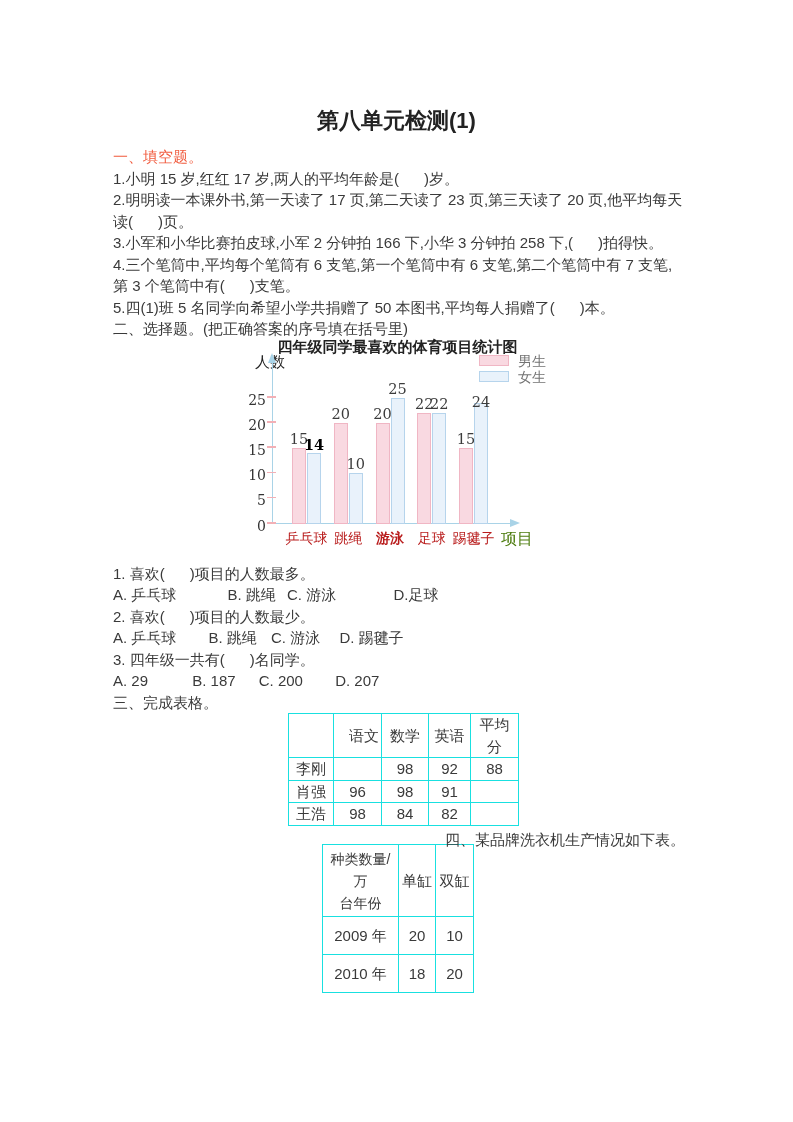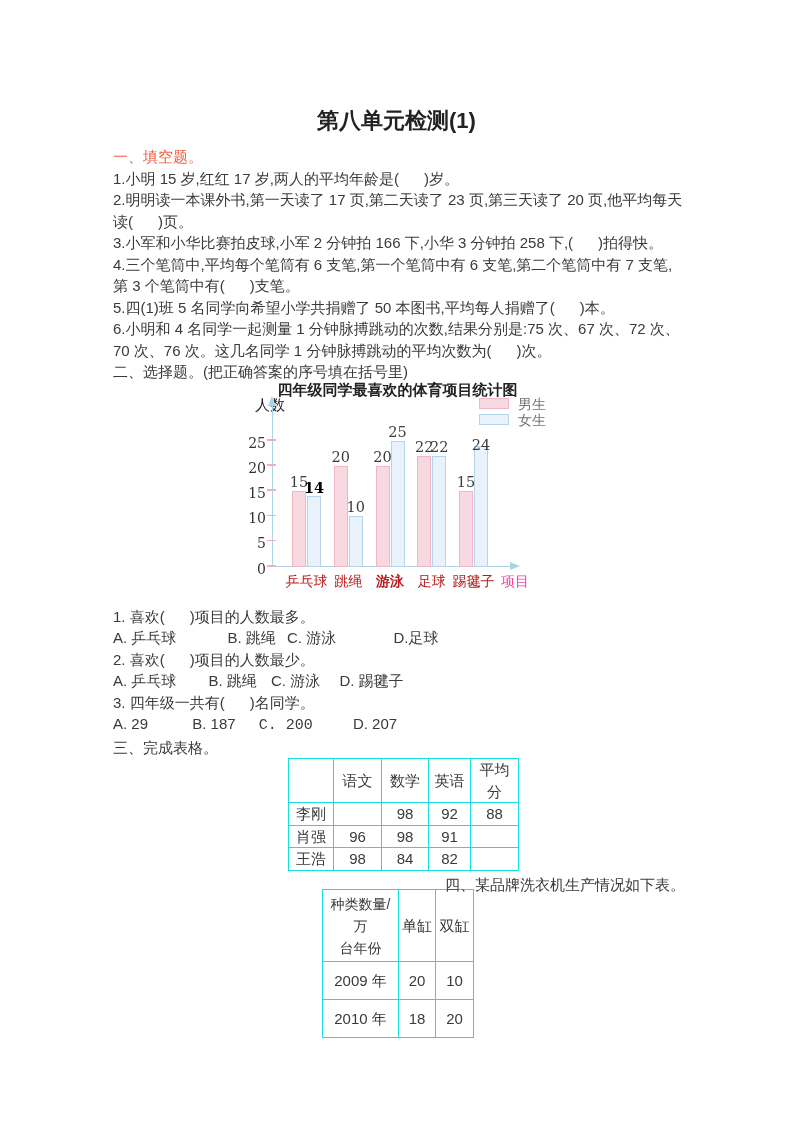--- a/index.html
+++ b/index.html
@@ -19,47 +19,47 @@
   .chart > div, .chart .plot > div { position:absolute; }
   .chart-title { left:0; right:25px; top:0; text-align:center; font-size:15px; font-weight:bold; color:#222;
                  font-family:"Liberation Sans","DejaVu Sans",sans-serif; }
   .ylabel { left:10px; top:16px; font-size:15px; color:#222; }
   .yaxis  { left:27px; top:26px; width:1px;  height:162px; background:var(--axis_color,#a9d3e7); }
   .yarrow { left:23px; top:17px; width:0; height:0; border-left:4.5px solid transparent;
             border-right:4.5px solid transparent; border-bottom:10px solid var(--axis_color,#a9d3e7); }
   .xaxis  { left:27px; top:187px; width:240px; height:1px; background:var(--axis_color,#a9d3e7); }
   .xarrow { left:265px; top:183.5px; width:0; height:0; border-top:4.5px solid transparent;
             border-bottom:4.5px solid transparent; border-left:10px solid var(--axis_color,#a9d3e7); }
-  .xlabel { left:256px; top:192px; width:44px; font-size:14px; color:#ec4899; }
+  .xlabel { left:256px; top:192px; width:44px; font-size:16px; color:#4d7c0f; }
   .legend { left:234px; top:17px; }
   .legend .lrow { display:flex; align-items:center; height:16px; }
   .legend .lbox { width:30px; height:11px; border:1px solid; }
   .legend .ltext { margin-left:9px; font-size:14px; color:#737373; line-height:14px; }
   .plot { left:0; top:0; width:330px; height:222px; }
   .ytick-label { left:0; width:21px; text-align:right; font-size:14px; color:#333; height:17px; }
   .ytick-dash  { left:22px; width:9px; height:1.5px; background:var(--tick_mark_color,#f2b0b6); }
   .bar { border:1px solid; }
   .bar-value-label { text-align:center; font-size:14.5px; color:#3c3c3c; height:17px; }
   .bar-value-label.em { font-weight:bold; color:#000; }
   .cat-label { top:192px; width:60px; text-align:center; font-size:14px; color:#b91c1c; }
 
   
   .mc { margin-top:5px; }
   .q-line { white-space:pre-wrap; }
   .opts span { white-space:pre; display:inline-block; }
   .opts-1 span:nth-child(1){ margin-right:47px; } .opts-1 span:nth-child(2){ margin-right:7px; }  .opts-1 span:nth-child(3){ margin-right:53px; }
   .opts-2 span:nth-child(1){ margin-right:28px; } .opts-2 span:nth-child(2){ margin-right:10px; } .opts-2 span:nth-child(3){ margin-right:15px; }
-  .opts-3 span:nth-child(1){ margin-right:40px; } .opts-3 span:nth-child(2){ margin-right:19px; } .opts-3 span:nth-child(3){ margin-right:36px;font-family:Liberation Mono, monospace; }
+  .opts-3 span:nth-child(1){ margin-right:40px; } .opts-3 span:nth-child(2){ margin-right:19px; } .opts-3 span:nth-child(3){ margin-right:28px; }
 
   
   table { border-collapse:collapse; }
   td { border:1px solid var(--table_border,#19e0e0); text-align:center; font-size:15px; color:#3a3a3a; }
   .t1 { margin-left:175px; margin-top:0; }
   .t1 td { height:20px; padding:0 2px; }
-  .t1 .c0 { width:45px; } .t1 .c1 { width:48px; } .t1 .c2 { width:47px; } .t1 .c3 { width:42px; } .t1 .c4 { width:48px; }
+  .t1 .c0 { width:45px; } .t1 .c1 { width:48px;text-align:right; } .t1 .c2 { width:47px; } .t1 .c3 { width:42px; } .t1 .c4 { width:48px; }
   .sec4-heading { margin-top:3px;text-align:right; }
   .t2 { margin-left:209px; margin-top:-6px; }
   .t2 td { padding:0 2px; }
   .t2 .corner { width:76px; height:72px; font-size:14px; line-height:22px; white-space:pre-line;margin-left:16px; }
   .t2 .hc { width:37px; } .t2 .hc2 { width:38px; }
   .t2 .dr td { height:38px; }
 </style>
 </head>
 <body>
 
@@ -67,21 +67,20 @@
   <h1 class="title">第八单元检测(1)</h1>
 
   <div class="content">
 
     <div class="sec-heading orange sec1">一、填空题。</div>
     <p class="line">1.小明 15 岁,红红 17 岁,两人的平均年龄是(      )岁。</p>
     <p class="line">2.明明读一本课外书,第一天读了 17 页,第二天读了 23 页,第三天读了 20 页,他平均每天读(      )页。</p>
     <p class="line">3.小军和小华比赛拍皮球,小军 2 分钟拍 166 下,小华 3 分钟拍 258 下,(      )拍得快。</p>
     <p class="line">4.三个笔筒中,平均每个笔筒有 6 支笔,第一个笔筒中有 6 支笔,第二个笔筒中有 7 支笔,第 3 个笔筒中有(      )支笔。</p>
     <p class="line">5.四(1)班 5 名同学向希望小学共捐赠了 50 本图书,平均每人捐赠了(      )本。</p>
-    <p class="line">6.小明和 4 名同学一起测量 1 分钟脉搏跳动的次数,结果分别是:75 次、67 次、72 次、70 次、76 次。这几名同学 1 分钟脉搏跳动的平均次数为(      )次。</p>
 
     <div class="sec-heading">二、选择题。(把正确答案的序号填在括号里)</div>
 
     <div class="chart">
       <div class="chart-title">四年级同学最喜欢的体育项目统计图</div>
       <div class="ylabel">人数</div>
       <div class="yarrow"></div>
       <div class="yaxis"></div>
       <div class="xaxis"></div>
       <div class="xarrow"></div>

